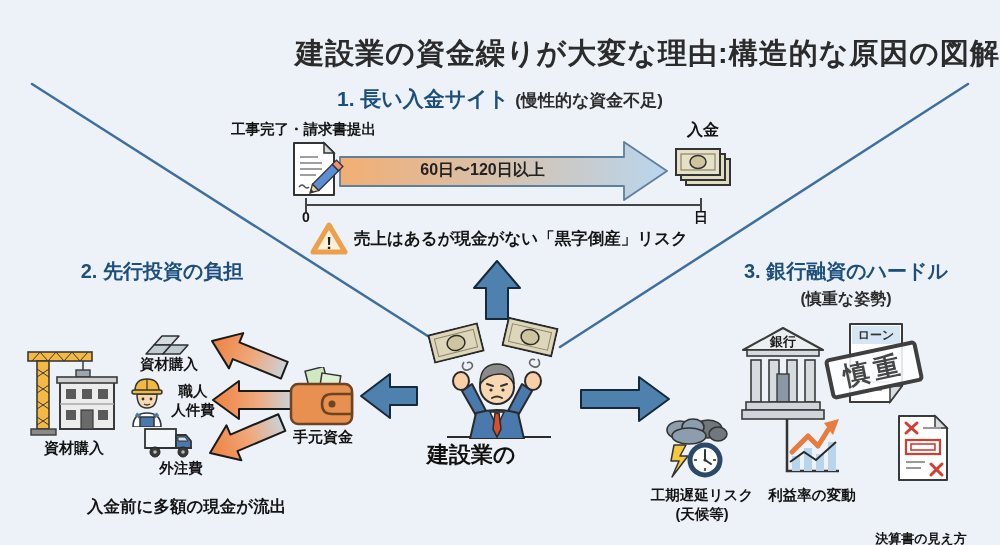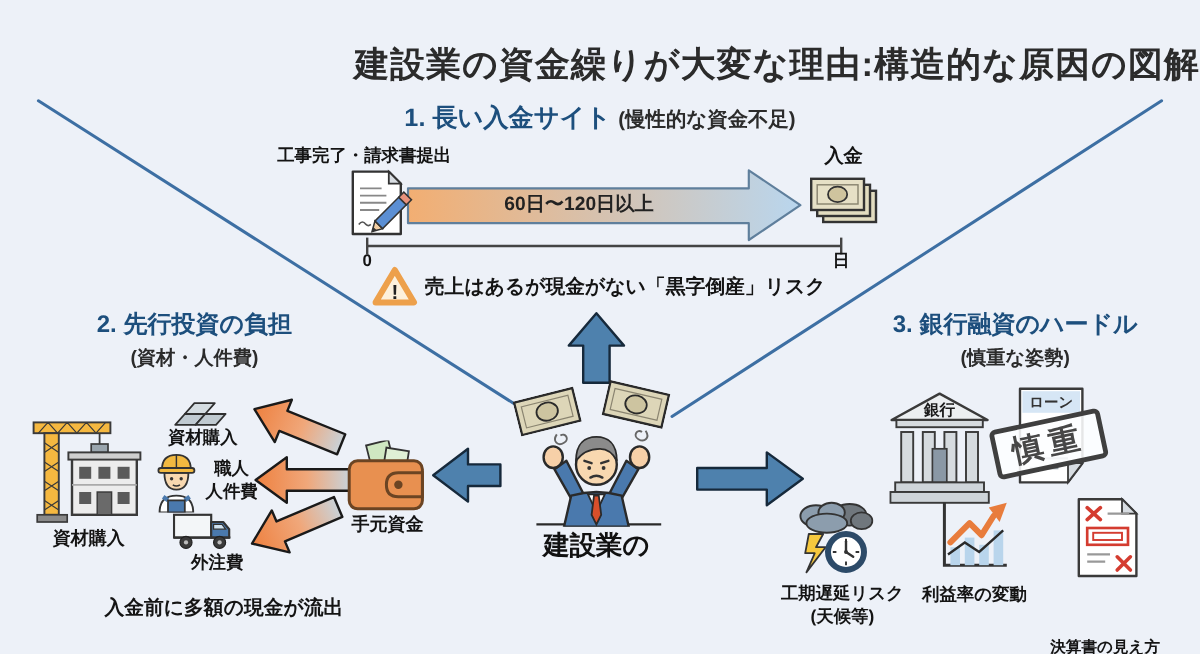--- a/index.html
+++ b/index.html
@@ -21,21 +21,21 @@
   #s1-head .main{font-size:21px;}
   #s1-head .sub{font-size:17px;margin-left:6px;}
   #s2-head{top:258px;left:52px;width:220px;}
   #s2-head .main{font-size:20px;display:block;}
   #s2-head .sub{font-size:16px;display:block;margin-top:2px;}
   #s3-head{top:258px;left:726px;width:240px;}
   #s3-head .main{font-size:20px;display:block;}
   #s3-head .sub{font-size:16px;display:block;margin-top:2px;}
   .lbl{font-weight:bold;color:#141414;z-index:3;}
   .ctr{text-align:center;}
-  #center-label{top:440px;left:427px;width:140px;text-align:center;
+  #center-label{top:440px;left:427px;width:140px;
     font-size:22px;font-weight:bold;line-height:29px;color:#111;z-index:3;}
   #stamp{
     top:349px;left:827px;width:86px;height:34px;z-index:4;
     border:4px solid #3f3f3f;border-radius:5px;background:rgba(253,254,255,.88);
     transform:rotate(-12deg);display:flex;align-items:center;justify-content:center;
     font-size:26px;font-weight:bold;color:#474747;letter-spacing:5px;
   }
   svg{display:block;}
   svg text{font-family:"Liberation Sans","DejaVu Sans",sans-serif;}
   #overlay{top:0;left:0;z-index:1;}
@@ -88,21 +88,20 @@
     <path d="M538,359 c4,6 -1,10 -6,7 c-5,-3 -1,-9 3,-6" fill="none" stroke="#666" stroke-width="1.6"></path>
   </svg>
 
   <div id="title" class="abs">建設業の資金繰りが大変な理由:構造的な原因の図解</div>
 
   <div id="s1-head" class="abs sec-head">
     <span class="main">1. 長い入金サイト</span><span class="sub">(慢性的な資金不足)</span>
   </div>
   <div id="s2-head" class="abs sec-head">
     <span class="main">2. 先行投資の負担</span>
-    <span class="sub">(資材・人件費)</span>
   </div>
   <div id="s3-head" class="abs sec-head">
     <span class="main">3. 銀行融資のハードル</span>
     <span class="sub">(慎重な姿勢)</span>
   </div>
 
   <div class="abs lbl" style="top:120px;left:231px;font-size:14.5px;">工事完了・請求書提出</div>
   <div class="abs lbl ctr" style="top:120px;left:673px;width:60px;font-size:16px;">入金</div>
   <div class="abs lbl ctr" style="top:160px;left:390px;width:185px;font-size:16px;color:#222;">60日〜120日以上</div>
   <div class="abs lbl ctr" style="top:209px;left:298px;width:16px;font-size:14px;">0</div>

